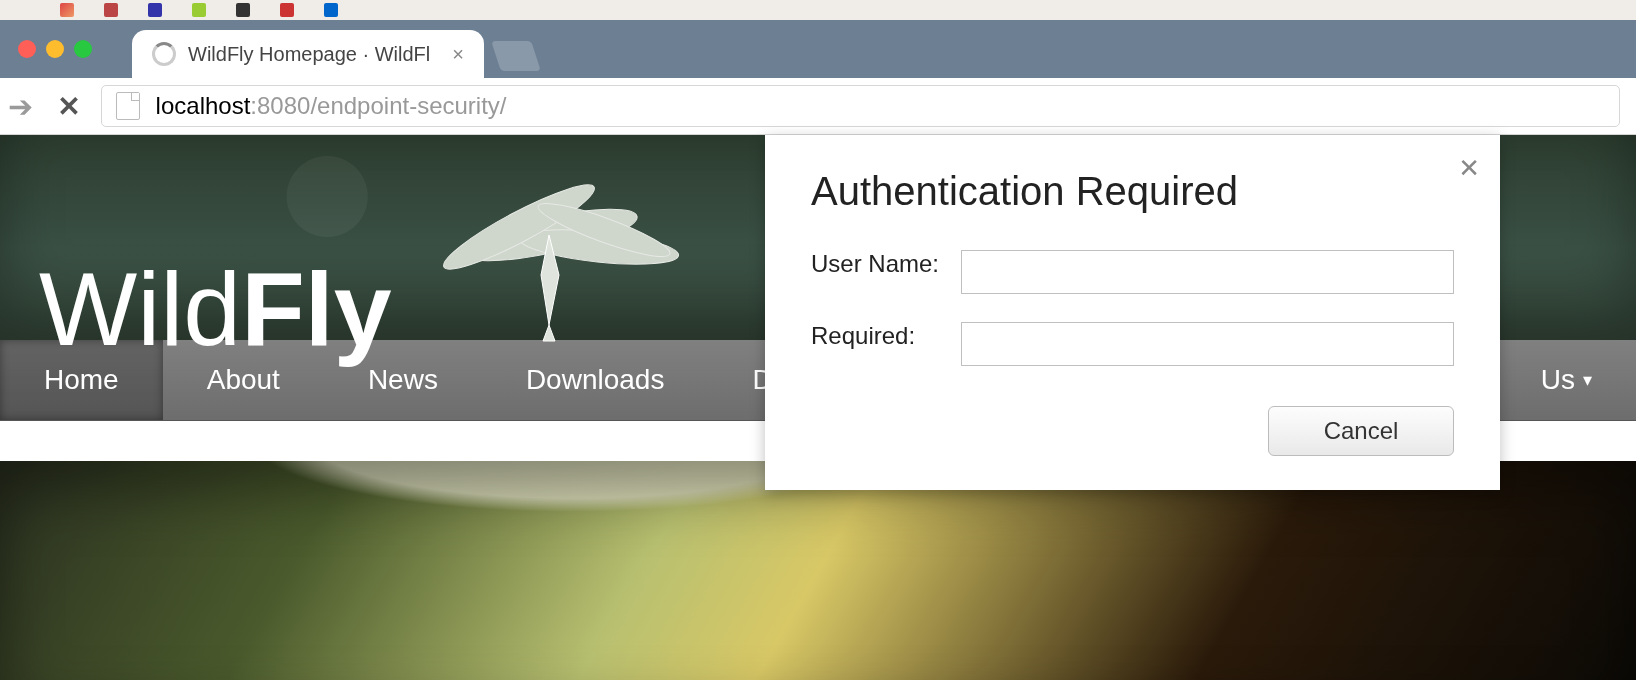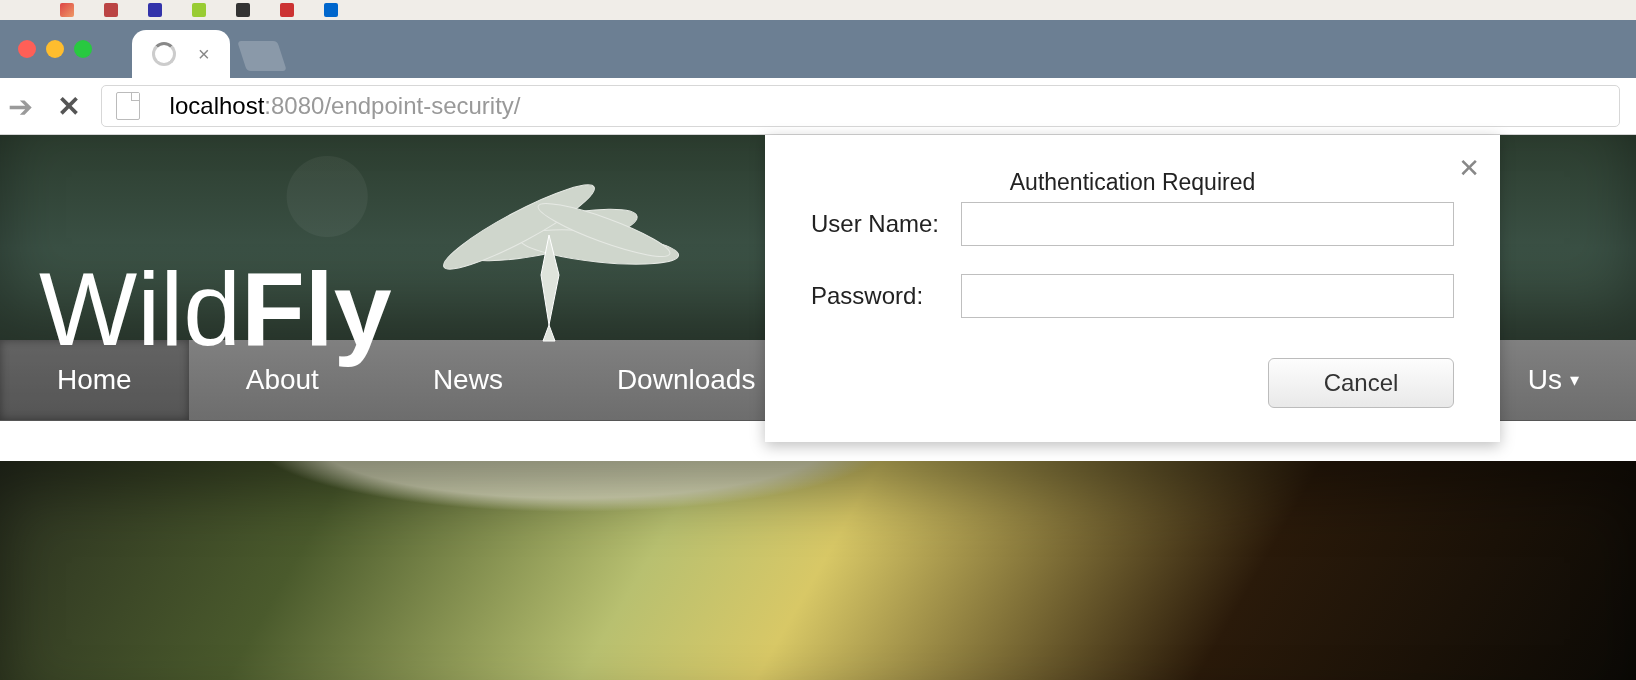--- a/index.html
+++ b/index.html
@@ -123,21 +123,21 @@
     cursor: pointer;
   }
   .omnibox {
     flex: 1;
     height: 40px;
     border: 1px solid #d7d7d7;
     border-radius: 5px;
     display: flex;
     align-items: center;
     padding-left: 14px;
-    gap: 30px;
+    gap: 16px;
     margin-right: 20px;
   }
   .omnibox .page-icon {
     width: 22px; height: 26px;
     border: 1px solid #bbb;
     border-radius: 2px;
     position: relative;
   }
   .omnibox .page-icon::after{
     content:"";
@@ -189,21 +189,21 @@
     height: 80px;
     width: 100%;
     background: linear-gradient(#808080,#6d6d6d);
     display: flex;
     align-items: stretch;
     border-bottom: 1px solid #565656;
   }
   .main-nav .nav-item {
     display: flex;
     align-items: center;
-    padding: 0 57px;
+    padding: 0 44px;
     color: #fff;
     font-size: 28px;
     cursor: pointer;
     white-space: nowrap;
   }
   .main-nav .nav-item.active {
     background: rgba(0,0,0,.22);
     box-shadow: inset 0 0 10px rgba(0,0,0,.4);
   }
   .main-nav .spacer { flex:1; }
@@ -235,40 +235,38 @@
     left: 765px;
     width: 735px;
     background: #fff;
     box-shadow: 0 4px 14px rgba(0,0,0,.25);
     padding: 34px 46px 34px 46px;
     box-sizing: border-box;
     font-size: 24px;
     color: #222;
   }
   .auth-dialog .title {
-    font-size: 23px;
+    font-size: 40px;
     font-weight: 400;
-    margin-bottom: 6px;
-    text-align: center;
+    margin-bottom: 36px;
   }
   .auth-dialog .close-x {
     position: absolute;
     top: 18px;
     right: 20px;
     font-size: 26px;
     color: #888;
     cursor: pointer;
   }
   .auth-dialog .msg {
     line-height: 1.4;
     margin-bottom: 34px;
   }
   .auth-dialog .field {
     display: flex;
-    align-items: center;
     margin-bottom: 28px;
   }
   .auth-dialog .field label {
     width: 150px;
     text-align: left;
   }
   .auth-dialog .field input {
     flex: 1;
     height: 38px;
     border: 1px solid #bfbfbf;
@@ -320,20 +318,21 @@
 </div>
 
 <div class="tabbar">
   <div class="traffic-lights">
     <span class="tl-red"></span>
     <span class="tl-yellow"></span>
     <span class="tl-green"></span>
   </div>
   <div class="tab">
     <span class="spinner"></span>
+    <span>WildFly Homepage · WildFl</span>
     <span class="tab-close">×</span>
   </div>
   <div class="newtab-btn"></div>
 </div>
 
 <div class="addrbar">
   <span class="nav-arrow">➔</span>
   <span class="stop-x">✕</span>
   <div class="omnibox">
     <span class="page-icon"></span>
@@ -393,21 +392,21 @@
 
   <div class="auth-dialog">
     <span class="close-x">✕</span>
     <div class="title">Authentication Required</div>
 
     <div class="field">
       <label>User Name:</label>
       <input type="text" value="" style="">
     </div>
     <div class="field">
-      <label>Password:</label>
+      <label>Required:</label>
       <input type="password" value="" style="">
     </div>
 
     <div class="buttons">
       <button>Cancel</button>
     </div>
   </div>
 
 </div>
 

